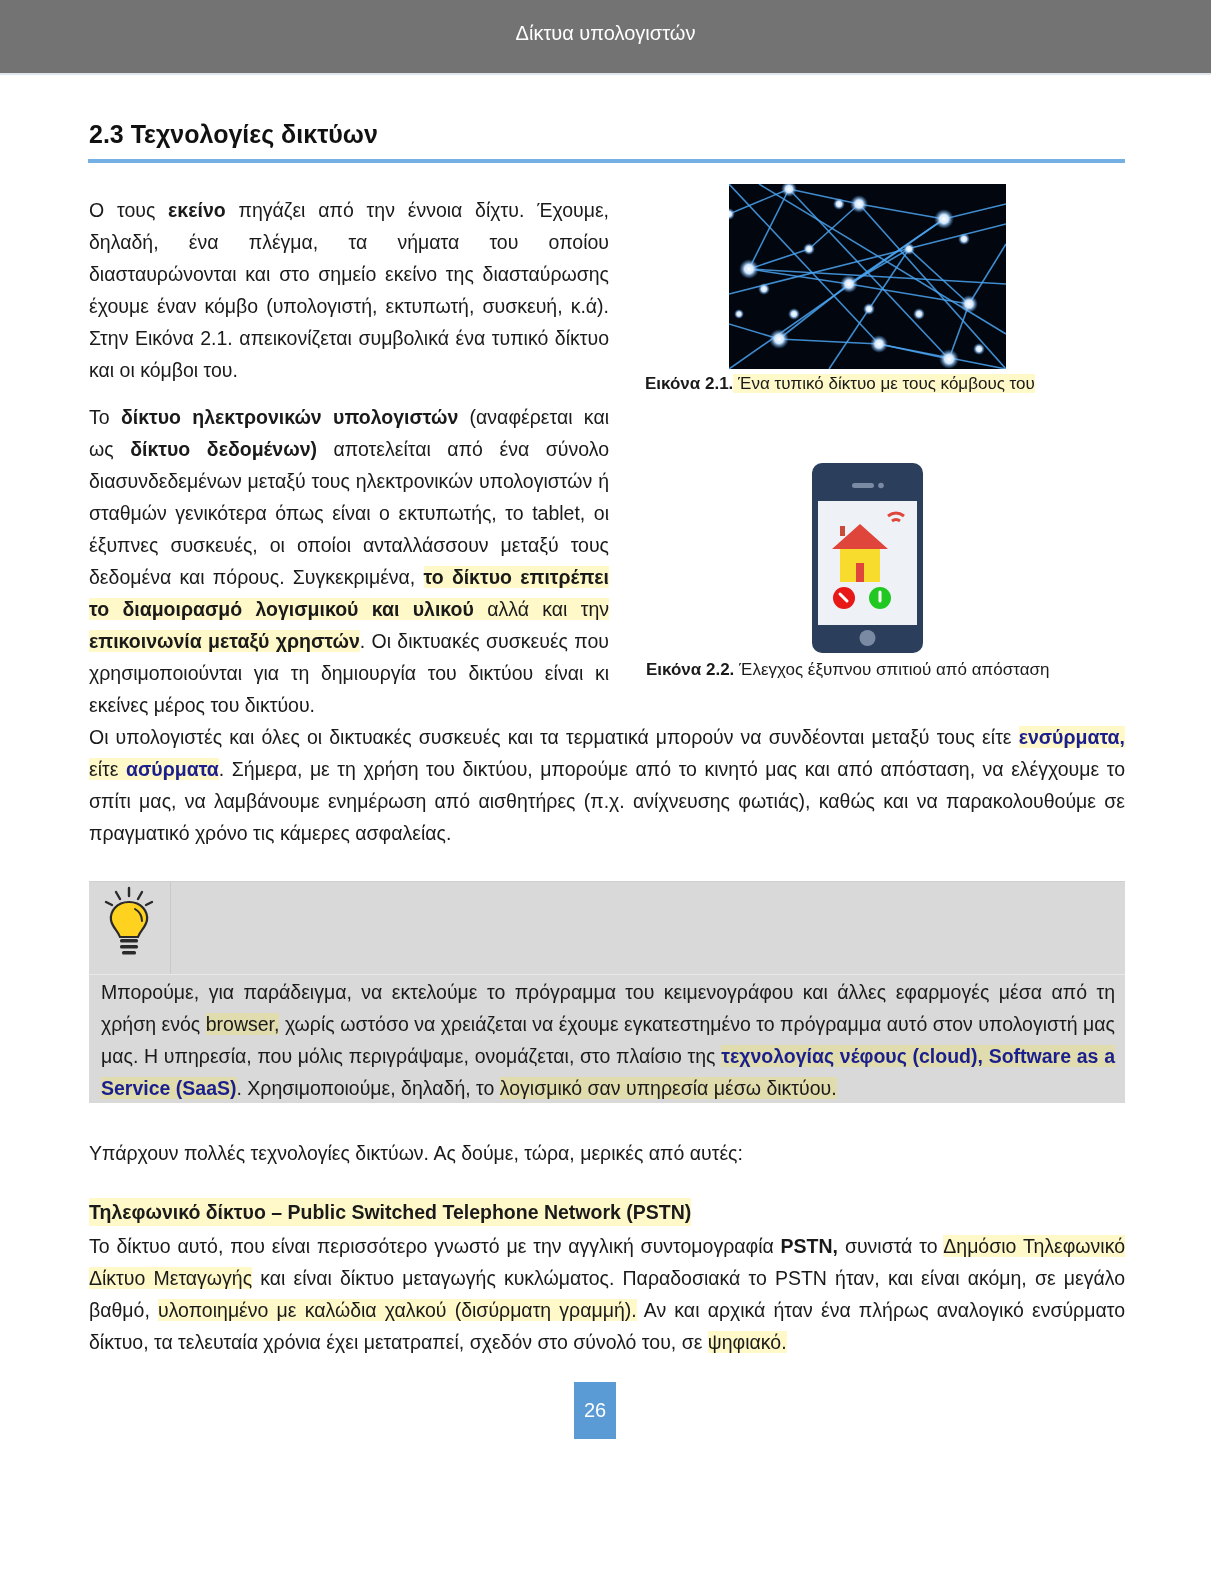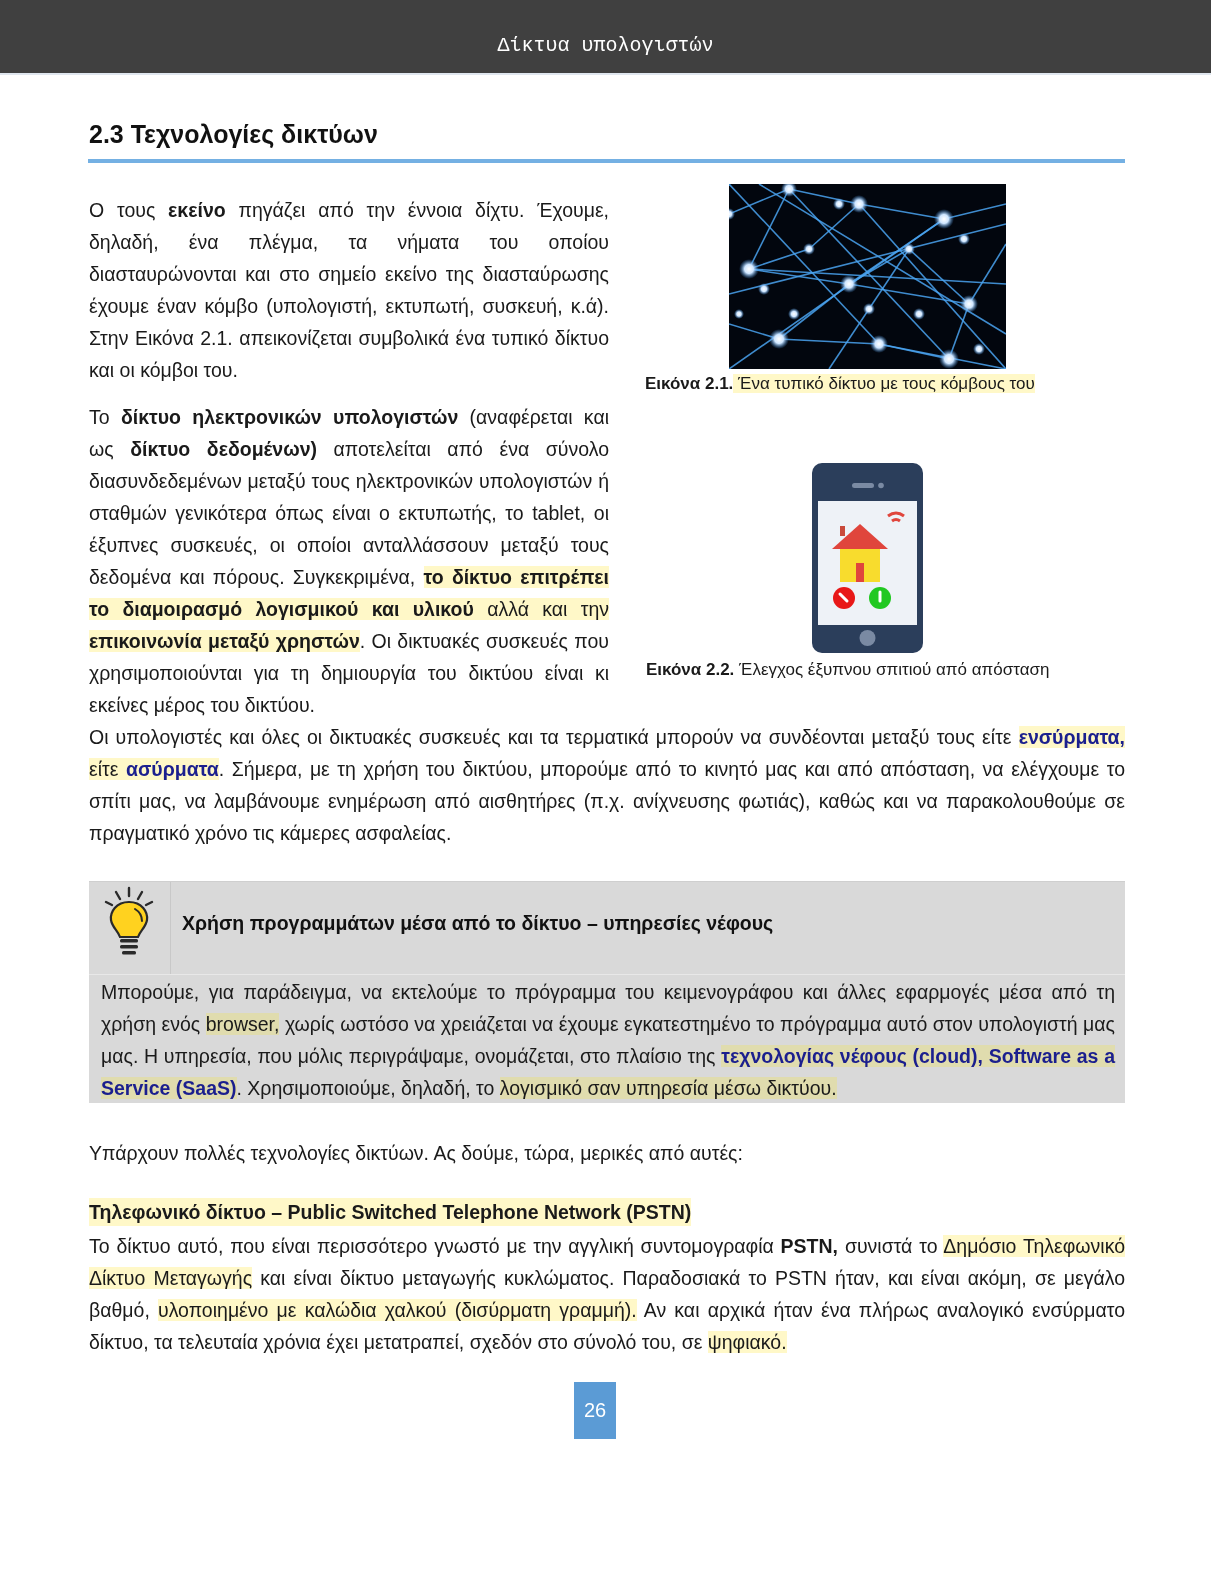--- a/index.html
+++ b/index.html
@@ -1,21 +1,21 @@
 <!DOCTYPE html>
 <html><head>
 <meta charset="utf-8">
 <style>
   * { box-sizing: border-box; margin: 0; padding: 0; }
   html, body { width: 1211px; height: 1595px; background: #ffffff; }
   body { position: relative; font-family: "Liberation Sans", "DejaVu Sans", sans-serif; color: #1a1a1a; overflow: hidden; }
 
   .hdr { position: absolute; top: 0; left: 0; width: 1211px; height: 73px; display: flex; }
   .hdr-left { width: 514px; height: 73px; background: #a5a5a5; color: #fff; font-size: 20px; padding: 22px 0 0 74px; }
-  .hdr-right { flex: 1; height: 73px; background: #404040; color: #fff; font-size: 20px; text-align: center; padding-top: 34px; font-family: Liberation Mono, monospace; }
+  .hdr-right { flex: 1; height: 73px; background: #737373; color: #fff; font-size: 20px; text-align: center; padding-top: 22px; }
   .hdr-line { position: absolute; top: 73px; left: 0; width: 1211px; height: 2px; background: #dfe6ee; }
 
   .sec-title { position: absolute; left: 89px; top: 120px; font-size: 25px; font-weight: bold; color: #111; }
   .sec-rule { position: absolute; left: 88px; top: 159px; width: 1037px; height: 4px; background: #74b0e3; }
 
   .txt { font-size: 19.5px; line-height: 32px; color: #1a1a1a; }
   .just { text-align: justify; }
   .b { font-weight: bold; }
   .hl { background: #fff8c8; }
   .hl2 { background: #e0dcae; }
@@ -154,21 +154,20 @@
         <line x1="17" y1="20" x2="23" y2="23"></line>
         <line x1="63" y1="20" x2="57" y2="23"></line>
       </g>
       <path d="M40 20 C27 20 21 30 22 38 C23 45 29 49 31 55 L49 55 C51 49 57 45 58 38 C59 30 53 20 40 20 Z" fill="#ffd21f" stroke="#2a2a2a" stroke-width="2.2"></path>
       <path d="M46 27 C51 30 53 34 53 39" stroke="#2a2a2a" stroke-width="2" fill="none" stroke-linecap="round"></path>
       <rect x="31" y="57" width="18" height="3.5" rx="1.5" fill="#2a2a2a"></rect>
       <rect x="31" y="63" width="18" height="3.5" rx="1.5" fill="#2a2a2a"></rect>
       <rect x="33" y="69" width="14" height="3.5" rx="1.5" fill="#2a2a2a"></rect>
     </svg>
   </div>
-  <div class="box-title">Χρήση προγραμμάτων μέσα από το δίκτυο – υπηρεσίες νέφους</div>
   <div class="box-divider"></div>
   <p class="txt just box-body"><span>Μπορούμε, για παράδειγμα, να εκτελούμε το πρόγραμμα του κειμενογράφου και άλλες εφαρμογές μέσα από τη χρήση ενός </span><span class="hl2">browser,</span><span> χωρίς ωστόσο να χρειάζεται να έχουμε εγκατεστημένο το πρόγραμμα αυτό στον υπολογιστή μας μας. Η υπηρεσία,  που μόλις περιγράψαμε, ονομάζεται, στο πλαίσιο της </span><span class="blue hl2">τεχνολογίας νέφους (cloud), Software as a Service (SaaS)</span><span>. Χρησιμοποιούμε, δηλαδή, το </span><span class="hl2">λογισμικό σαν υπηρεσία μέσω δικτύου.</span></p>
 </div>
 
 <p class="txt p4">Υπάρχουν πολλές τεχνολογίες δικτύων. Ας δούμε, τώρα, μερικές από αυτές:</p>
 
 <div class="p5-title hl">Τηλεφωνικό δίκτυο – Public Switched Telephone Network (PSTN)</div>
 <p class="txt just p5"><span>Το δίκτυο αυτό, που είναι περισσότερο γνωστό με την αγγλική συντομογραφία </span><span class="b">PSTN,</span><span> συνιστά το </span><span class="hl">Δημόσιο Τηλεφωνικό Δίκτυο Μεταγωγής</span><span> και είναι δίκτυο μεταγωγής κυκλώματος. Παραδοσιακά το PSTN ήταν, και είναι ακόμη, σε μεγάλο βαθμό, </span><span class="hl">υλοποιημένο με καλώδια χαλκού (δισύρματη γραμμή).</span><span> Αν και αρχικά ήταν ένα πλήρως αναλογικό ενσύρματο δίκτυο, τα τελευταία χρόνια έχει μετατραπεί, σχεδόν στο σύνολό του, σε </span><span class="hl">ψηφιακό.</span></p>
 
 <div class="pagenum">26</div>

